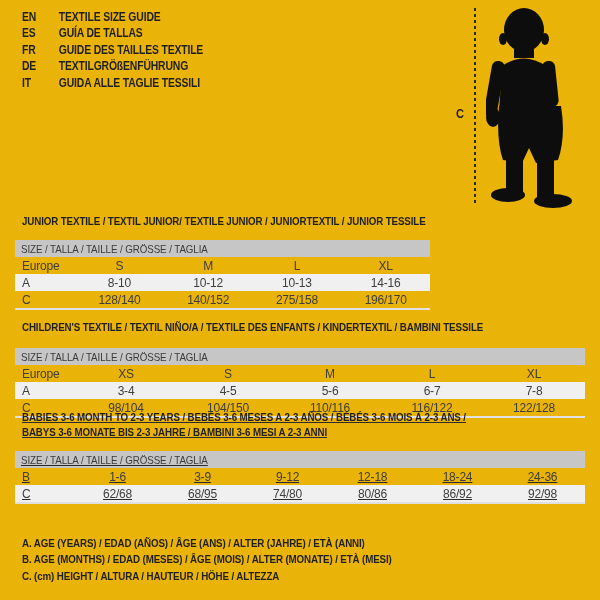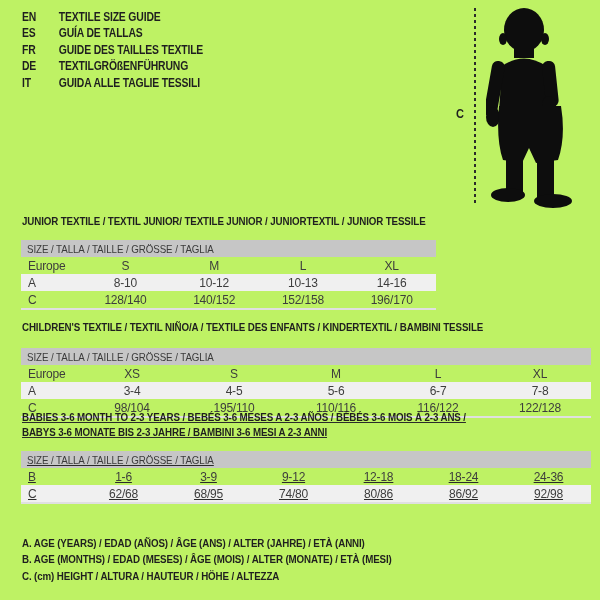--- a/index.html
+++ b/index.html
@@ -1,17 +1,17 @@
 <!DOCTYPE html>
 <html><head>
 <meta charset="utf-8">
 <style>
   html,body{margin:0;padding:0;background:#ffffff;}
   #canvas{
-    position:relative;width:600px;height:600px;background:#bef264;overflow:hidden;
+    position:relative;width:600px;height:600px;background:#eab308;overflow:hidden;
     font-family:"Liberation Sans","DejaVu Sans",sans-serif;color:#2b2b2b;
   }
   
   .lang-block{
     position:absolute;left:22px;top:9px;
     font-size:13px;font-weight:700;letter-spacing:-.2px;color:#1f1f1f;
     transform:scaleX(.8);transform-origin:left top;line-height:16.4px;white-space:nowrap;
   }
   .lang-row{display:flex;}
   .lang-code{display:inline-block;width:46px;}
@@ -24,21 +24,21 @@
     position:absolute;left:450px;top:106px;width:20px;text-align:center;
     font-size:13px;font-weight:700;color:#1f1f1f;transform:scaleX(.85);
   }
   .baby-svg{position:absolute;left:486px;top:6px;}
   
   .tbl{position:absolute;left:0;width:488px;}
   .tbl-title{
     margin-left:22px;font-size:11.5px;font-weight:700;letter-spacing:-.15px;color:#1f1f1f;
     transform:scaleX(.85);transform-origin:left top;line-height:15px;white-space:nowrap;
   }
-  .tbl-grid{margin-left:21px;border-bottom:2px solid #e0e0e0;}
+  .tbl-grid{margin-left:15px;border-bottom:2px solid #e0e0e0;}
   .tbl-0{top:214px;} .tbl-0 .tbl-grid{width:415px;margin-top:11px;}
   .tbl-1{top:320px;} .tbl-1 .tbl-grid{width:570px;margin-top:13px;}
   .tbl-2{top:410px;text-decoration:underline;} .tbl-2 .tbl-grid{width:570px;margin-top:11px;}
   .size-header{
     height:17px;background:#c6c6c6;display:flex;align-items:center;
     font-size:11.5px;color:#3a3a3a;letter-spacing:-.1px;
   }
   .size-header > span{padding-left:7px;transform:scaleX(.85);transform-origin:left center;white-space:nowrap;}
   .trow{display:flex;height:17px;align-items:center;font-size:12px;color:#3d3d3d;letter-spacing:-.2px;}
   .trow.shaded{background:#f0f0f0;}
@@ -119,21 +119,21 @@
           <div class="label-cell">A</div>
           <div class="value-cell">8-10</div>
           <div class="value-cell">10-12</div>
           <div class="value-cell">10-13</div>
           <div class="value-cell">14-16</div>
         </div>
         <div class="trow">
           <div class="label-cell">C</div>
           <div class="value-cell">128/140</div>
           <div class="value-cell">140/152</div>
-          <div class="value-cell">152/158</div>
+          <div class="value-cell">275/158</div>
           <div class="value-cell">196/170</div>
         </div>
       </div>
   </section>
 
   <section class="tbl tbl-1">
     <div class="tbl-title">
         <div>CHILDREN'S TEXTILE / TEXTIL NIÑO/A / TEXTILE DES ENFANTS / KINDERTEXTIL / BAMBINI TESSILE</div>
       </div>
     <div class="tbl-grid">
@@ -152,21 +152,21 @@
           <div class="label-cell">A</div>
           <div class="value-cell">3-4</div>
           <div class="value-cell">4-5</div>
           <div class="value-cell">5-6</div>
           <div class="value-cell">6-7</div>
           <div class="value-cell">7-8</div>
         </div>
         <div class="trow">
           <div class="label-cell">C</div>
           <div class="value-cell">98/104</div>
-          <div class="value-cell">195/110</div>
+          <div class="value-cell">104/150</div>
           <div class="value-cell">110/116</div>
           <div class="value-cell">116/122</div>
           <div class="value-cell">122/128</div>
         </div>
       </div>
   </section>
 
   <section class="tbl tbl-2">
     <div class="tbl-title">
         <div>BABIES 3-6 MONTH TO 2-3 YEARS / BEBÉS 3-6 MESES A 2-3 AÑOS / BÉBÉS 3-6 MOIS À 2-3 ANS /</div>

